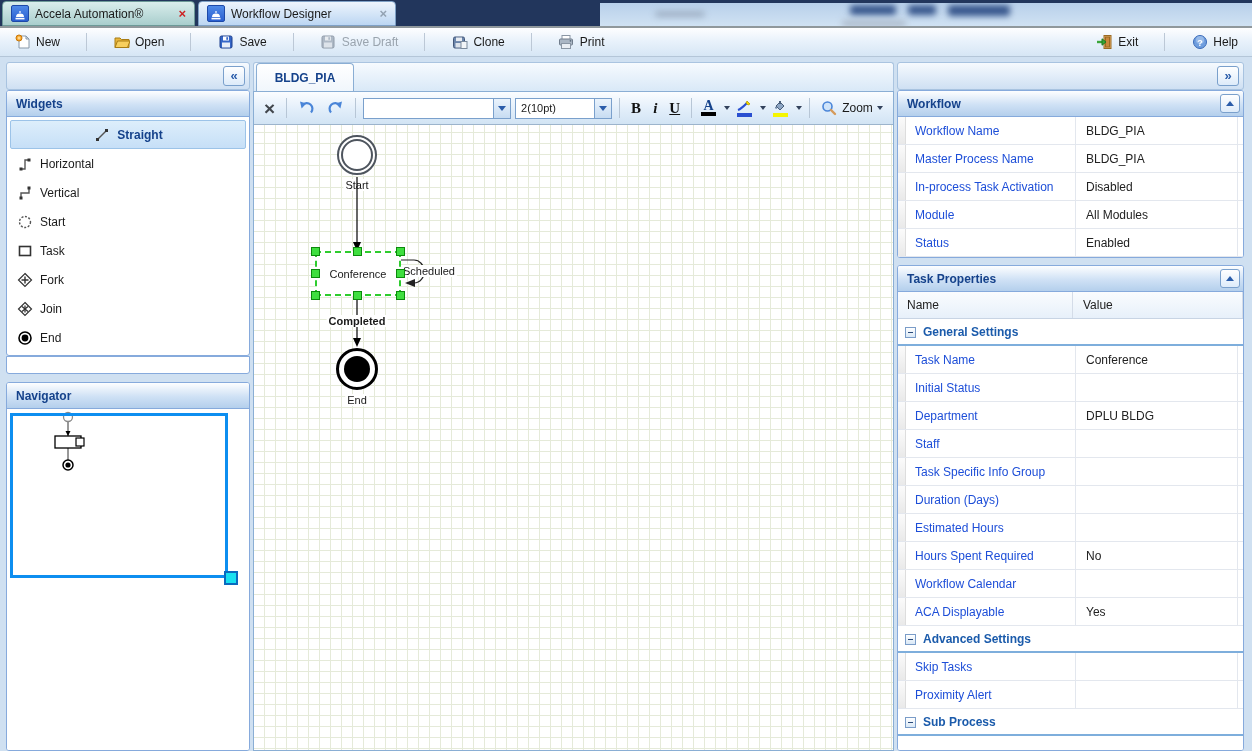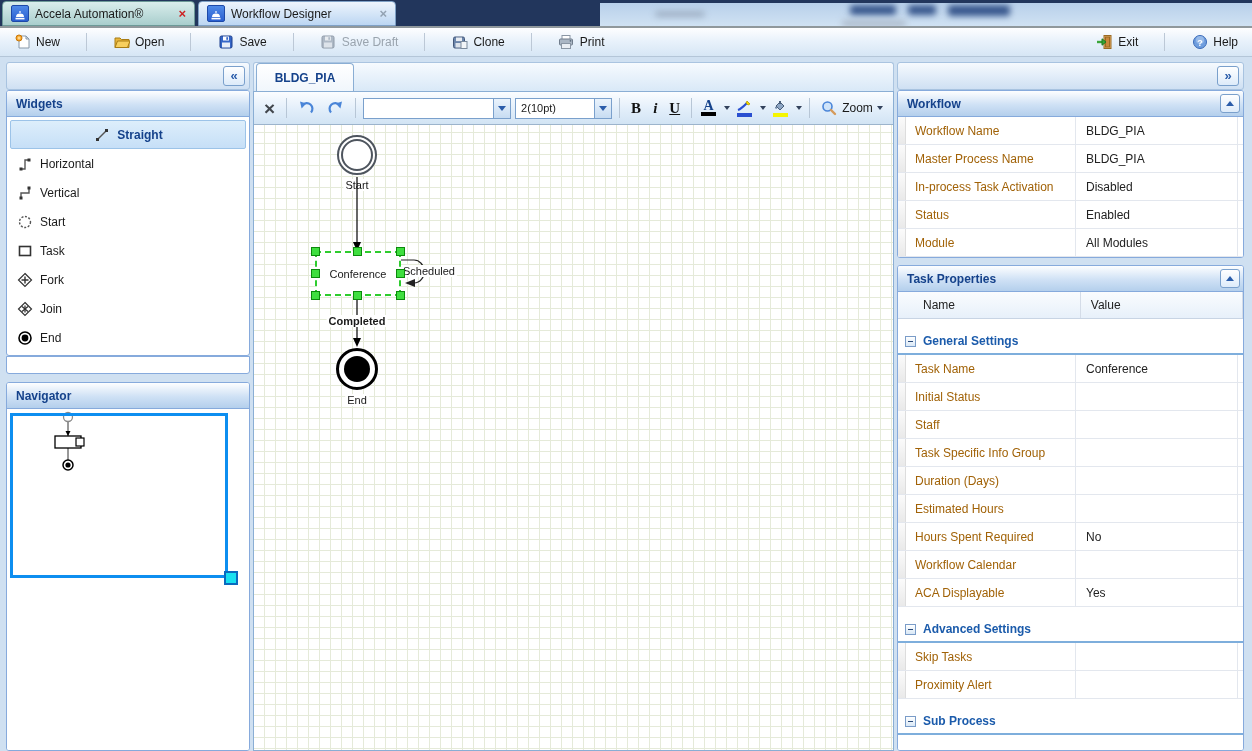--- a/index.html
+++ b/index.html
@@ -84,27 +84,27 @@
   .start-inner{position:absolute;inset:2px;border:2px solid #4e555e;border-radius:50%;}
   .task-box{position:absolute;left:61px;top:126px;width:86px;height:45px;background:#fff;border:2px dashed #2ecc2e;box-sizing:border-box;display:flex;align-items:center;justify-content:center;font-size:11px;z-index:2;}
   .handle{position:absolute;width:9px;height:9px;background:#3fdf3f;border:1px solid #0c8a0c;box-sizing:border-box;z-index:4;}
   .end-outer{position:absolute;left:82px;top:223px;width:42px;height:42px;border:3px solid #000;border-radius:50%;box-sizing:border-box;background:#fff;}
   .end-inner{position:absolute;inset:5px;background:#000;border-radius:50%;}
   .dsvg{position:absolute;left:0;top:0;z-index:1;}
 
   
   .prow{height:27px;display:flex;align-items:stretch;border-bottom:1px solid #e3e7ee;background:#fff;}
   .stub{width:7px;background:linear-gradient(#fbfbfb,#e9e9e9);border-right:1px solid #ddd;}
-  .pname{width:160px;padding-left:9px;display:flex;align-items:center;border-right:1px solid #e3e7ee;color:#a16207;}
+  .pname{width:160px;padding-left:9px;display:flex;align-items:center;border-right:1px solid #e3e7ee;color:#1d4ed8;}
   .pval{width:151px;padding-left:10px;display:flex;align-items:center;border-right:1px solid #e3e7ee;color:#222;}
   .pfill{flex:1;}
   .colhead{height:26px;display:flex;align-items:stretch;background:linear-gradient(#fafcfe,#e7f0fa);border-bottom:1px solid #c8d4e4;}
-  .colhead .cn{width:168px;display:flex;align-items:center;padding-left:25px;color:#222;border-right:1px solid #d4dce8;}
+  .colhead .cn{width:168px;display:flex;align-items:center;padding-left:9px;color:#222;border-right:1px solid #d4dce8;}
   .colhead .cv{width:162px;display:flex;align-items:center;padding-left:10px;color:#222;border-right:1px solid #d4dce8;}
-  .group-h{height:24px;display:flex;align-items:center;gap:7px;padding-left:7px;color:#1b5bab;font-weight:bold;border-bottom:2px solid #7eaedc;background:#fff;margin-top:10px;}
+  .group-h{height:24px;display:flex;align-items:center;gap:7px;padding-left:7px;color:#1b5bab;font-weight:bold;border-bottom:2px solid #7eaedc;background:#fff;margin-top:1px;}
   .minus-box{width:11px;height:11px;border:1px solid #7a9cc8;background:linear-gradient(#ffffff,#d9e8f6);position:relative;box-sizing:border-box;}
   .minus-box::after{content:"";position:absolute;left:2px;right:2px;top:4px;height:1.5px;background:#2a4a7a;}
   .tp-panel{position:absolute;left:0;right:0;top:203px;bottom:0;margin-top:0;display:flex;flex-direction:column;}
   .tp-body{flex:1;overflow:hidden;background:#fff;}
 </style>
 </head>
 <body>
 
 <div class="screen">
 
@@ -492,28 +492,28 @@
             <span class="pfill"></span>
           </div>
           <div class="prow">
             <span class="stub"></span>
             <span class="pname">In-process Task Activation</span>
             <span class="pval">Disabled</span>
             <span class="pfill"></span>
           </div>
           <div class="prow">
             <span class="stub"></span>
+            <span class="pname">Module</span>
+            <span class="pval">All Modules</span>
+            <span class="pfill"></span>
+          </div>
+          <div class="prow">
+            <span class="stub"></span>
             <span class="pname">Status</span>
             <span class="pval">Enabled</span>
-            <span class="pfill"></span>
-          </div>
-          <div class="prow">
-            <span class="stub"></span>
-            <span class="pname">Module</span>
-            <span class="pval">All Modules</span>
             <span class="pfill"></span>
           </div>
         </div>
       </div>
 
       <div class="panel tp-panel">
         <div class="panel-h">
           <span>Task Properties</span>
           <span class="hbtn">
               <span class="tri-up"></span>
@@ -536,20 +536,26 @@
             <span class="pfill"></span>
           </div>
           <div class="prow">
             <span class="stub"></span>
             <span class="pname">Initial Status</span>
             <span class="pval"></span>
             <span class="pfill"></span>
           </div>
           <div class="prow">
             <span class="stub"></span>
+            <span class="pname">Department</span>
+            <span class="pval">DPLU BLDG</span>
+            <span class="pfill"></span>
+          </div>
+          <div class="prow">
+            <span class="stub"></span>
             <span class="pname">Staff</span>
             <span class="pval"></span>
             <span class="pfill"></span>
           </div>
           <div class="prow">
             <span class="stub"></span>
             <span class="pname">Task Specific Info Group</span>
             <span class="pval"></span>
             <span class="pfill"></span>
           </div>

